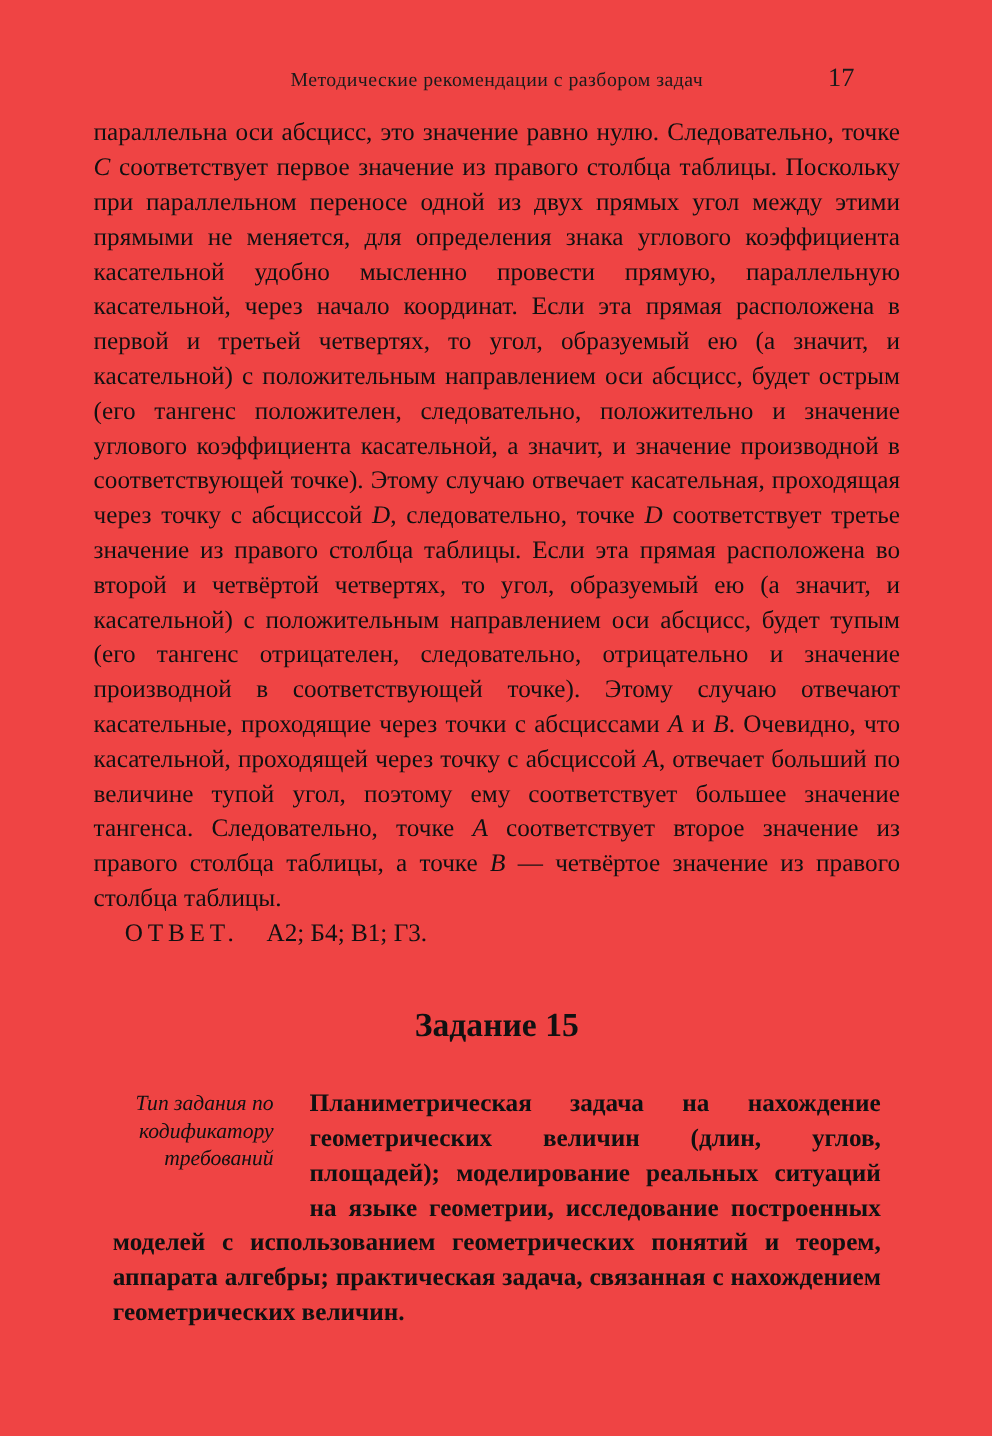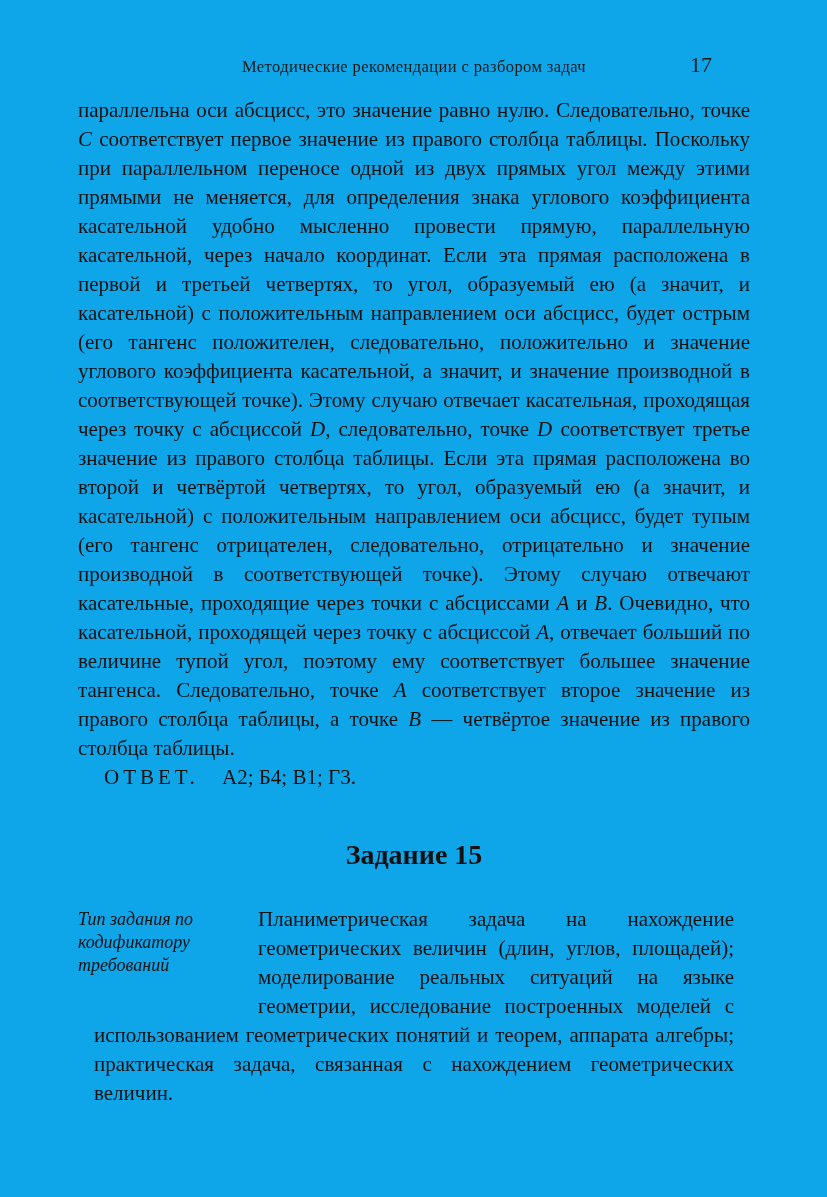--- a/index.html
+++ b/index.html
@@ -4,21 +4,21 @@
 <style>
   html, body {
     margin: 0;
     padding: 0;
     background: #ffffff;
   }
   .page {
     position: relative;
     width: 827px;
     height: 1197px;
-    background: #0ea5e9;
+    background: #ef4444;
     color: #111111;
     font-family: "Liberation Serif", "DejaVu Serif", serif;
     overflow: hidden;
   }
   .page-header {
     position: absolute;
     top: 52px;
     left: 78px;
     width: 672px;
     display: flex;
@@ -76,25 +76,26 @@
     margin-top: 36px;
   }
   .margin-note {
     float: left;
     width: 150px;
     min-height: 88px;
     margin-right: 30px;
     font-style: italic;
     font-size: 18px;
     line-height: 23px;
-    text-align: left;
+    text-align: right;
     padding-top: 3px;
   }
   .task-desc {
     margin: 16px;
+    font-weight: bold;
   }
 </style>
 </head>
 <body>
 
 <div class="page">
 
   <div class="page-header">
     <span class="running-title">Методические рекомендации с разбором задач</span>
     <span class="page-number">17</span>

